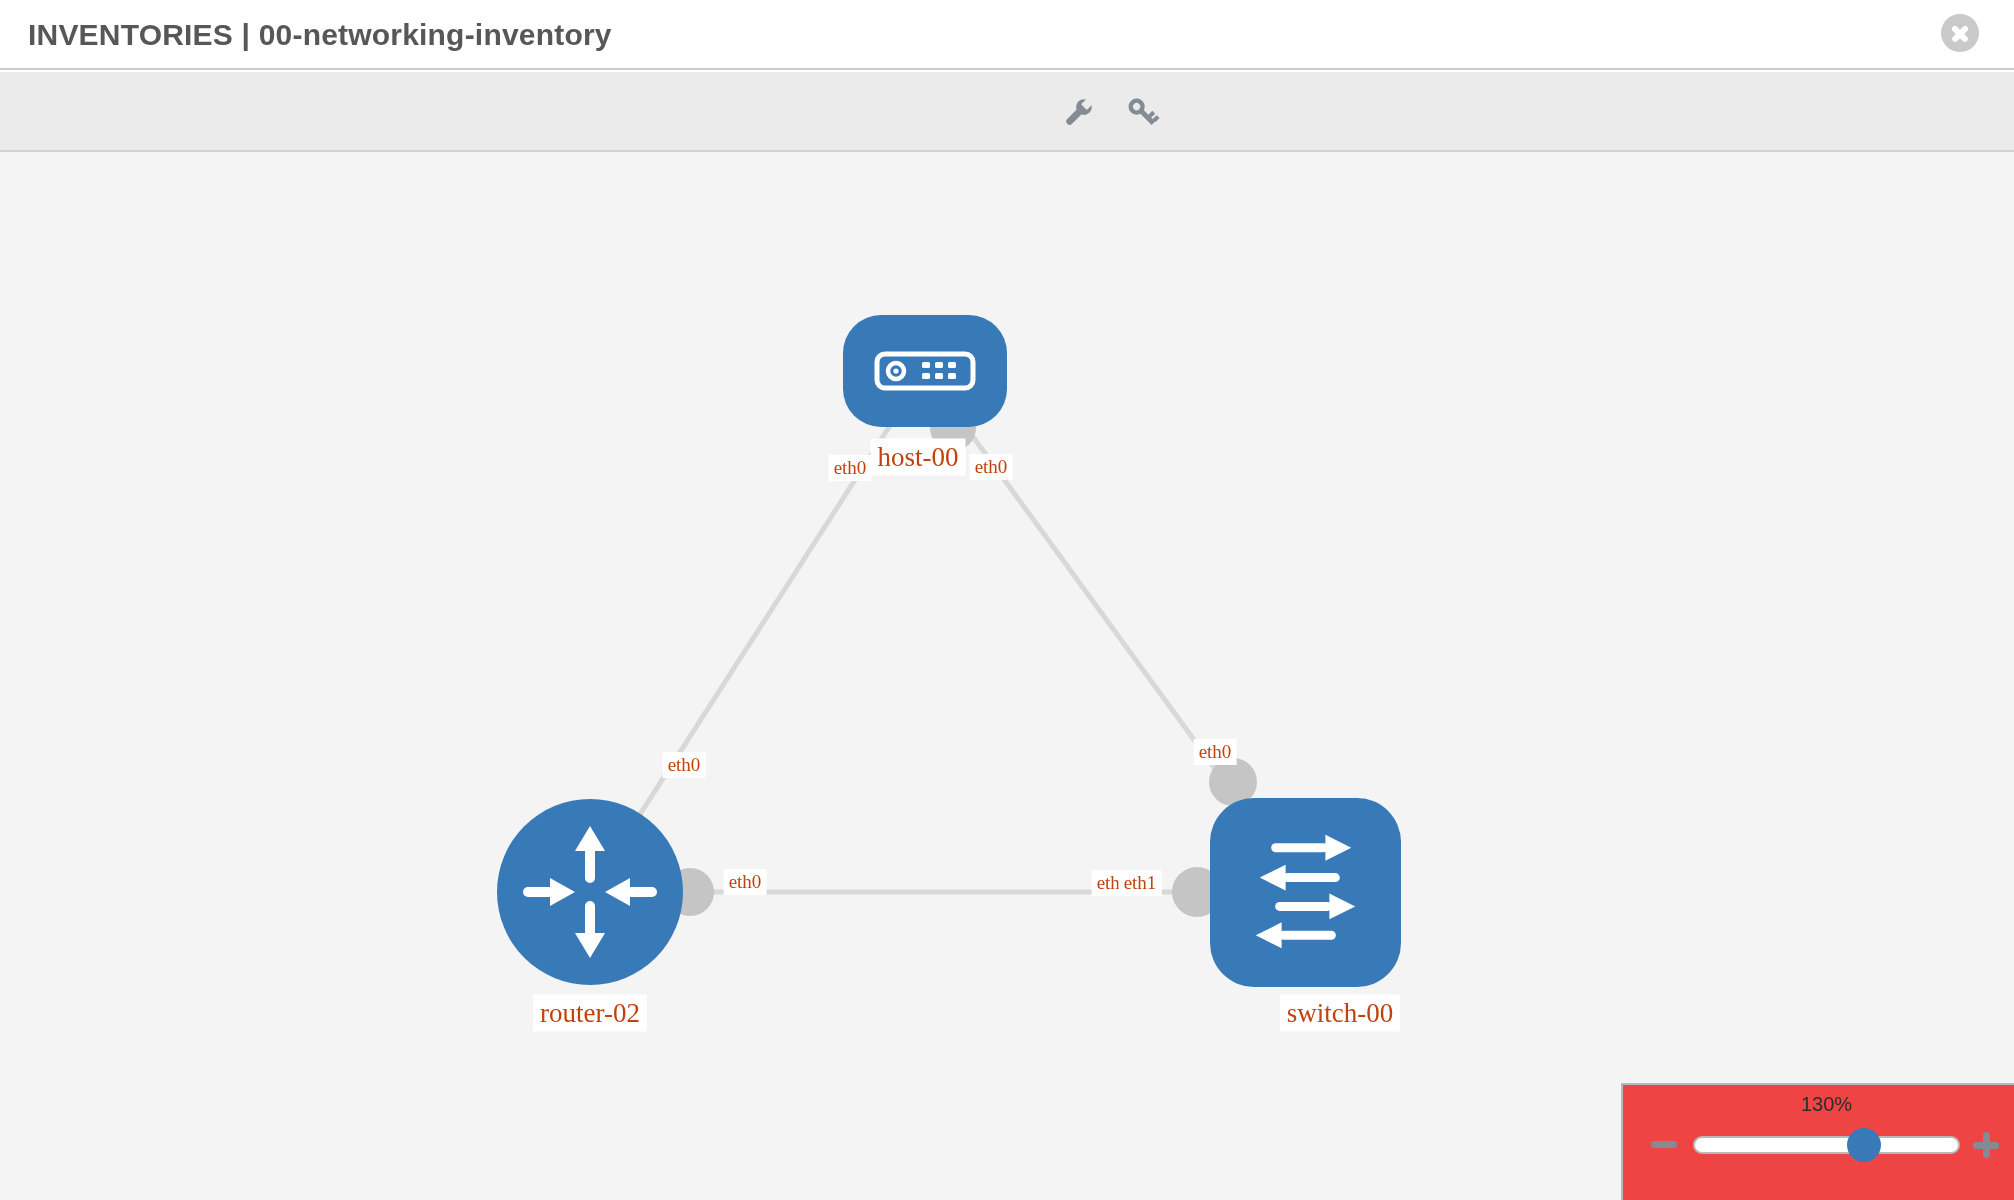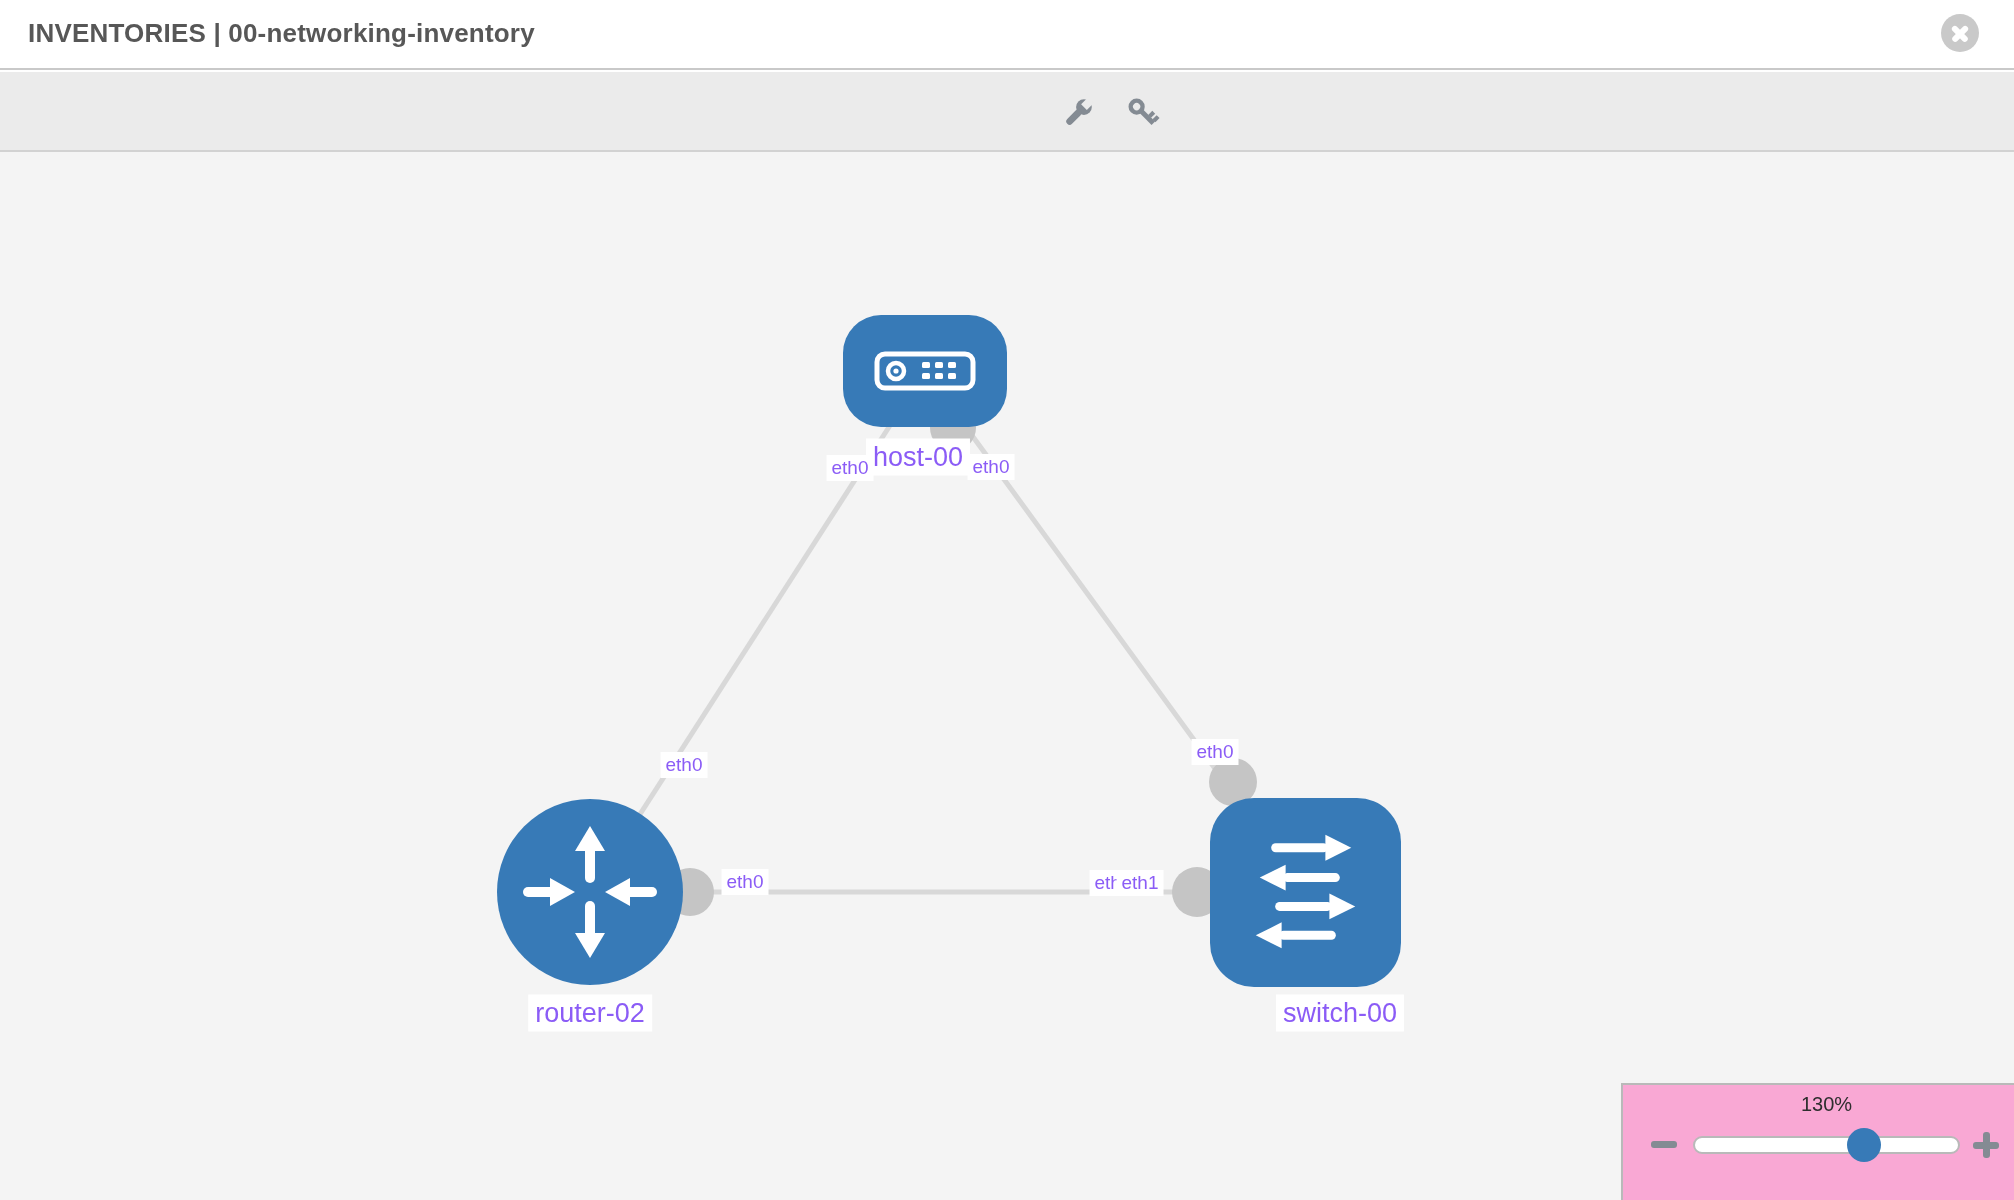--- a/index.html
+++ b/index.html
@@ -1,46 +1,46 @@
 <!DOCTYPE html>
 <html><head>
 <meta charset="utf-8">
 <style>
   * { margin:0; padding:0; box-sizing:border-box; }
   html,body { width:2014px; height:1200px; font-family:"Liberation Sans",sans-serif; background:#fff; }
   .app { position:relative; width:2014px; height:1200px; overflow:hidden; background:#fff; }
 
   
   .header { position:absolute; left:0; top:0; width:2014px; height:70px; background:#fff; border-bottom:2px solid #c9c9c9; }
-  .header-title { position:absolute; left:28px; top:18px; font-size:26px; font-weight:bold; color:#575757; letter-spacing:.2px; }
+  .header-title { position:absolute; left:28px; top:18px; font-size:30px; font-weight:bold; color:#575757; letter-spacing:.2px; }
   .close-btn { position:absolute; left:1941px; top:14px; width:38px; height:38px; border-radius:50%; background:#c9c9c9; cursor:pointer; }
   .close-btn .bar { position:absolute; left:9px; top:16.5px; width:20px; height:5.5px; background:#fff; border-radius:3px; }
   .close-btn .bar.a { transform:rotate(45deg); }
   .close-btn .bar.b { transform:rotate(-45deg); }
 
   
   .toolbar { position:absolute; left:0; top:72px; width:2014px; height:80px; background:#ebebeb; border-bottom:2px solid #d2d2d2; }
   .select-box { position:absolute; top:13px; height:57px; background:#fefefe; border:2px solid #b9b9b9; border-radius:7px; color:#9aa0a5; font-size:23px; display:flex; align-items:center; padding-left:26px; cursor:pointer; }
   .select-actions { left:37px; width:799px; }
   .select-search { left:1183px; width:815px; padding-left:20px; }
   .caret { position:absolute; right:26px; top:50%; margin-top:-5px; width:0; height:0; border-left:8px solid transparent; border-right:8px solid transparent; border-top:10px solid #858b93; }
   .tool-btn { position:absolute; top:22px; width:40px; height:40px; background:none; border:none; cursor:pointer; }
   .tool-btn.wrench { left:1058px; }
   .tool-btn.key { left:1123px; }
 
   
   .canvas { position:absolute; left:0; top:152px; width:2014px; height:1048px; background:#f4f4f4; }
   .links-svg { position:absolute; left:0; top:0; z-index:0; }
   .node { position:absolute; z-index:1; display:flex; align-items:center; justify-content:center; cursor:pointer; }
-  .label { position:absolute; z-index:2; background:#fff; color:#8b5cf6; white-space:nowrap; transform:translate(-50%,-50%); }
+  .label { position:absolute; z-index:2; background:#fff; color:#c2410c; white-space:nowrap; transform:translate(-50%,-50%);font-family:Liberation Serif, serif; }
   .label--node { font-size:27px; padding:3px 7px; }
   .label--iface { font-size:19px; padding:2px 5px; }
 
   
-  .zoom-panel { position:absolute; left:1621px; top:931px; width:393px; height:117px; background:#f9a8d4; border-top:2px solid #b9b9b9; border-left:2px solid #b9b9b9; z-index:3; }
+  .zoom-panel { position:absolute; left:1621px; top:931px; width:393px; height:117px; background:#ef4444; border-top:2px solid #b9b9b9; border-left:2px solid #b9b9b9; z-index:3; }
   .zoom-value { position:absolute; left:70px; top:8px; width:267px; text-align:center; font-size:20px; color:#2e2e2e; }
   .zoom-minus { position:absolute; left:28px; top:56px; width:26px; height:7px; background:#848b93; border-radius:3px; cursor:pointer; }
   .zoom-plus { position:absolute; left:350px; top:47px; width:26px; height:26px; cursor:pointer; }
   .zoom-plus .h { position:absolute; left:0; top:9.5px; width:26px; height:7px; background:#848b93; border-radius:3px; }
   .zoom-plus .v { position:absolute; left:9.5px; top:0; width:7px; height:26px; background:#848b93; border-radius:3px; }
   .zoom-track { position:absolute; left:70px; top:51px; width:267px; height:18px; background:#fff; border:2px solid #b9b9b9; border-radius:10px; cursor:pointer; }
   .zoom-thumb { position:absolute; top:43px; width:34px; height:34px; border-radius:50%; background:#377ab7; cursor:pointer; }
 </style>
 </head>
 <body>

